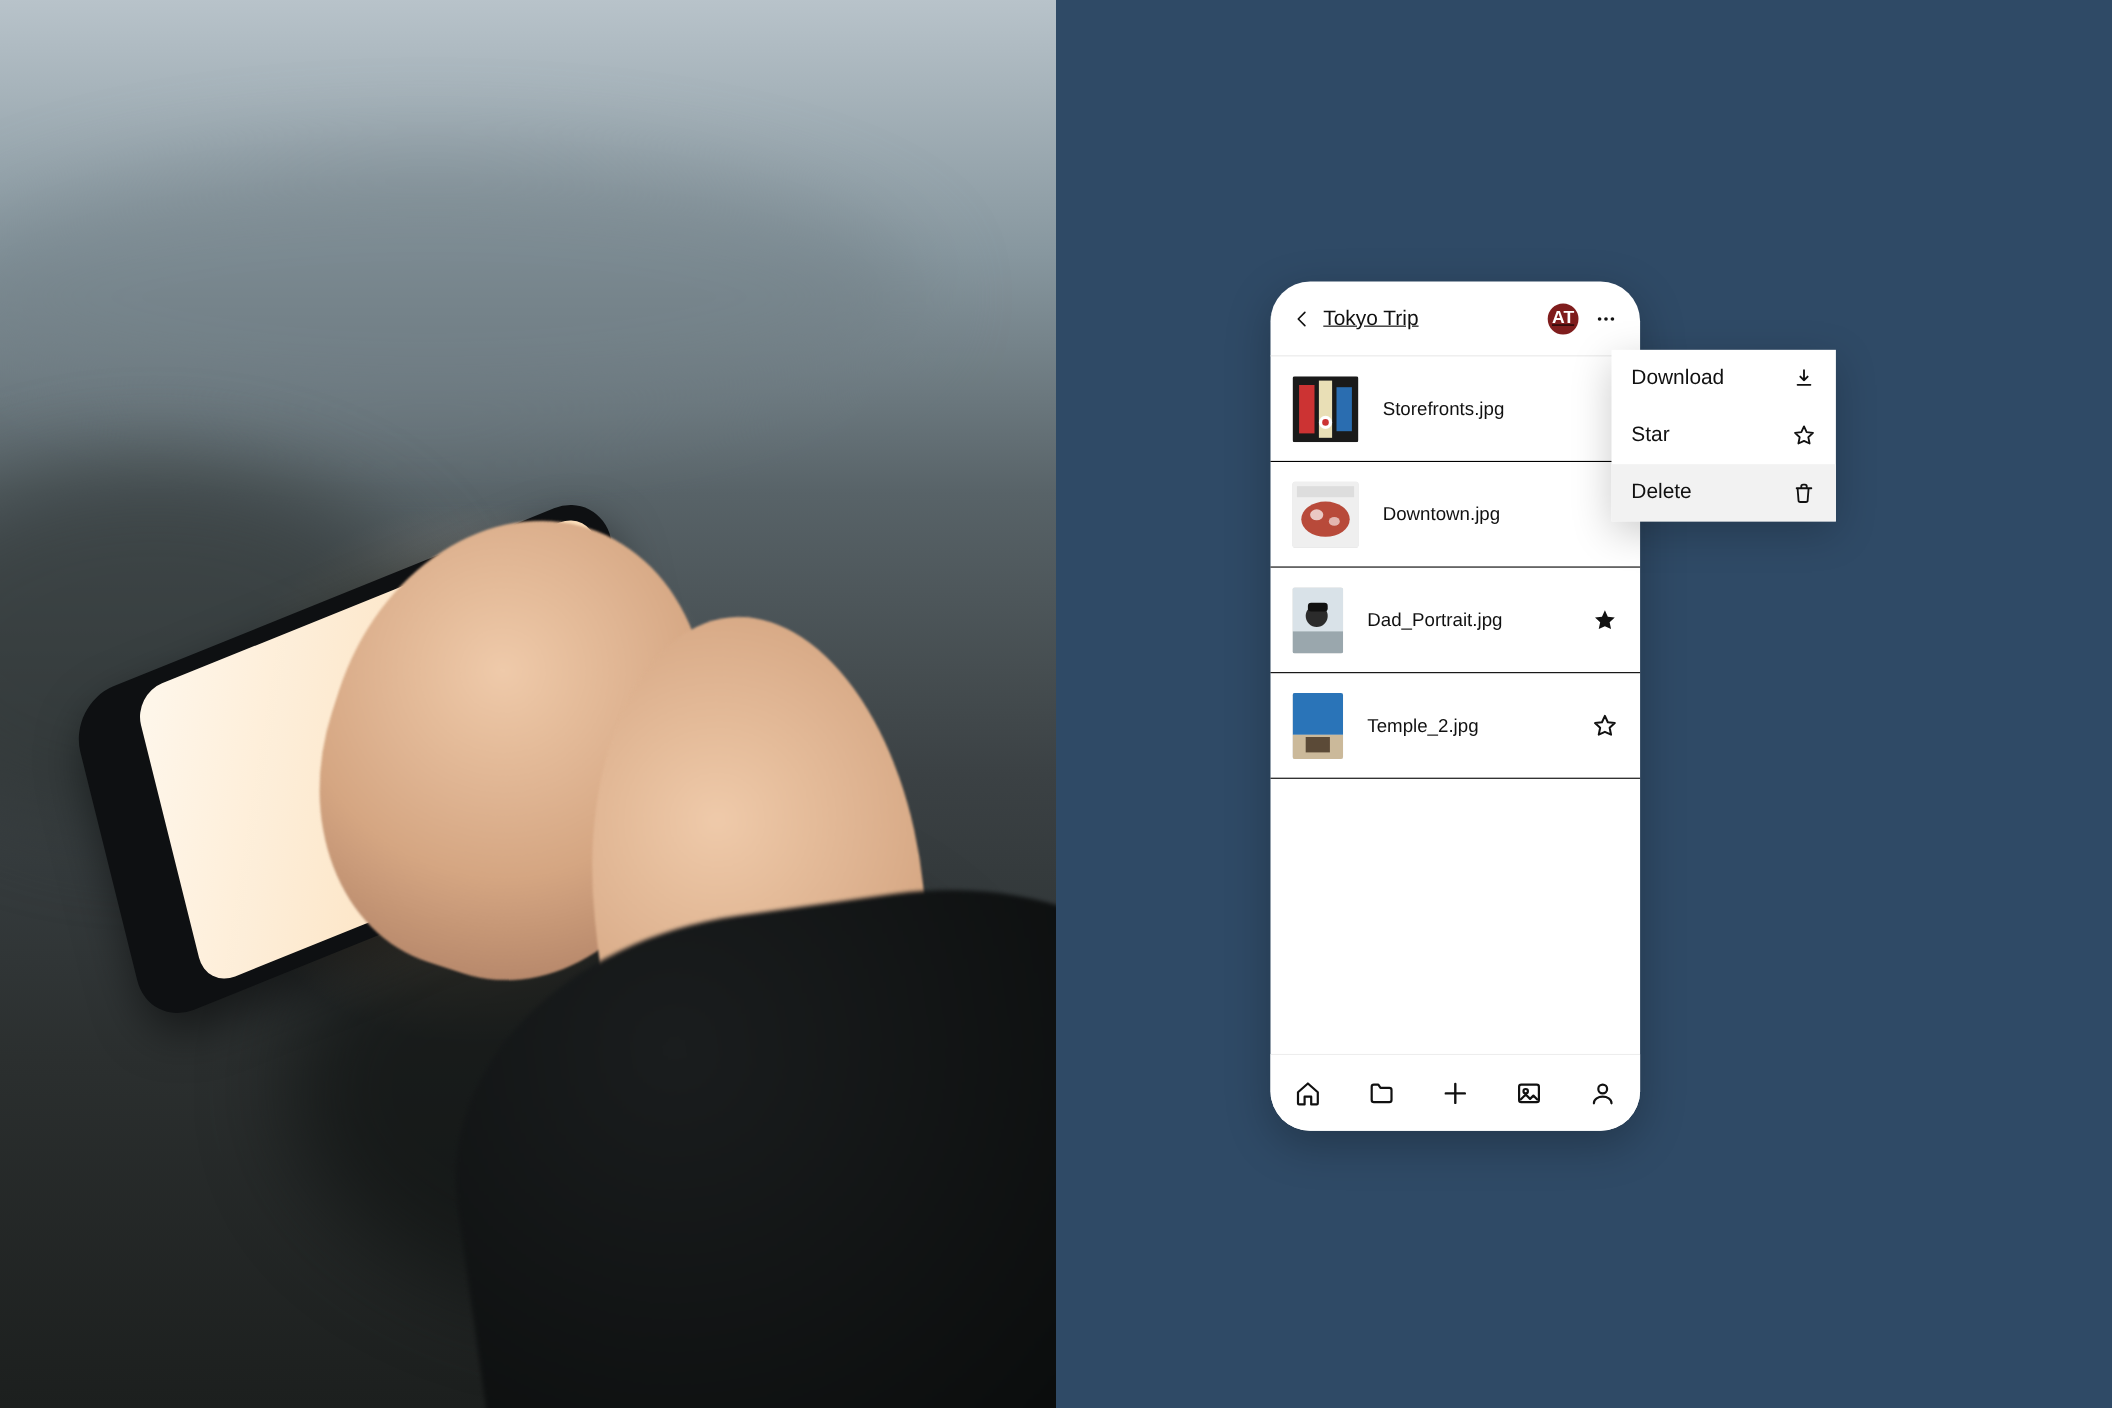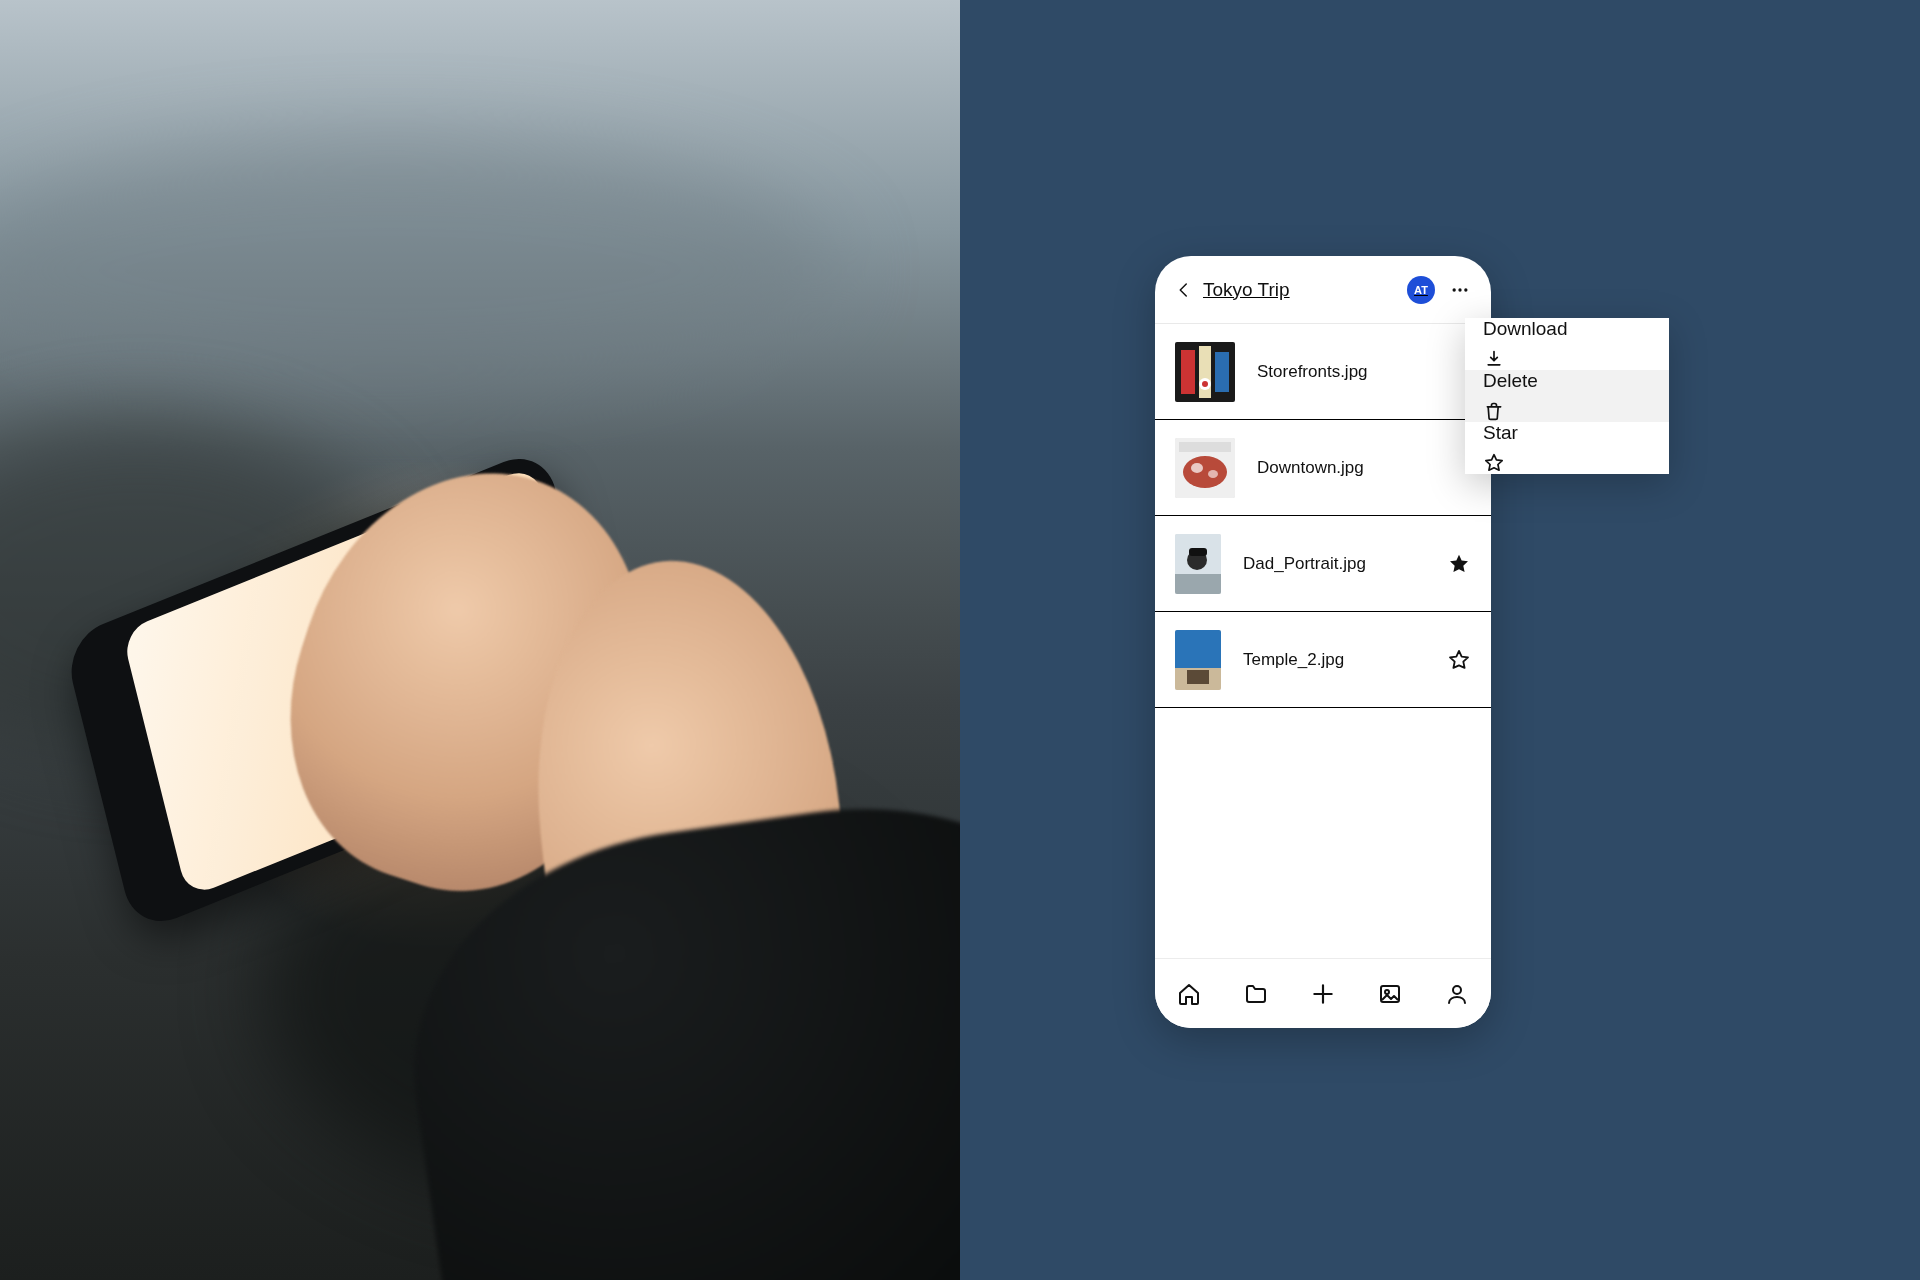--- a/index.html
+++ b/index.html
@@ -56,22 +56,22 @@
   }
 
   .header {
     height: 68px; display: flex; align-items: center; padding: 0 20px;
     border-bottom: 1px solid #e9e9e9;
     text-decoration: underline;
   }
   .back { width: 18px; height: 18px; display:flex; align-items:center; justify-content:center; cursor:pointer; }
   .title { font-size: 19px; font-weight: 400; margin-left: 10px; flex: 1; color:#111; }
   .avatar {
-    width: 28px; height: 28px; border-radius: 50%; background: #1d4ed8;
-    color: #fff; font-size: 11px; font-weight: 600; display:flex; align-items:center; justify-content:center;
+    width: 28px; height: 28px; border-radius: 50%; background: #7f1d1d;
+    color: #fff; font-size: 16px; font-weight: 600; display:flex; align-items:center; justify-content:center;
     margin-right: 14px; cursor:pointer;
   }
   .kebab { width: 22px; height: 22px; display:flex; align-items:center; justify-content:center; cursor:pointer; }
 
   .list { }
   .row {
     height: 96px; display: flex; align-items: center; padding: 0 20px;
     border-bottom: 1px solid #000000; cursor: pointer;
   }
   .thumb {
@@ -89,22 +89,22 @@
     border-bottom-left-radius: 36px; border-bottom-right-radius: 36px;
   }
   .tab { width: 28px; height: 28px; display:flex; align-items:center; justify-content:center; cursor:pointer; }
 
   
   .menu {
     position: absolute; left: 505px; top: 318px; width: 204px;
     background: #fff; box-shadow: 0 10px 36px rgba(0,0,0,.22);
   }
   .menu-item {
-    height: 52px; display:flex; align-items:flex-start; justify-content:space-between;
-    padding: 0 18px; font-size: 19px; color:#111; cursor:pointer;flex-direction:column;
+    height: 52px; display:flex; align-items:center; justify-content:space-between;
+    padding: 0 18px; font-size: 19px; color:#111; cursor:pointer;
   }
   .menu-item.hover { background: #f2f2f2; }
   .menu-item .mi-icon { width:22px; height:22px; display:flex; align-items:center; justify-content:center; }
 
   svg { display:block; }
 </style>
 </head>
 <body>
 
 <div class="canvas">
@@ -241,33 +241,33 @@
 
     <div class="menu">
       <div class="menu-item">
         <span>Download</span>
         <span class="mi-icon">
           <svg viewBox="0 0 24 24" width="20" height="20">
               <path d="M12 3v11m0 0l-4-4m4 4l4-4M5 19h14" fill="none" stroke="#111" stroke-width="2" stroke-linecap="round" stroke-linejoin="round"></path>
             </svg>
         </span>
       </div>
+      <div class="menu-item">
+        <span>Star</span>
+        <span class="mi-icon">
+          <svg viewBox="0 0 24 24" width="20" height="20">
+              <path d="M12 2l2.9 6.3 6.9.8-5.1 4.7 1.4 6.8L12 17.8 5.9 20.6l1.4-6.8L2.2 9.1l6.9-.8L12 2z" fill="none" stroke="#111" stroke-width="2" stroke-linejoin="round"></path>
+            </svg>
+        </span>
+      </div>
       <div class="menu-item hover">
         <span>Delete</span>
         <span class="mi-icon">
           <svg viewBox="0 0 24 24" width="20" height="20">
               <path d="M4 7h16M9 7V5a2 2 0 0 1 2-2h2a2 2 0 0 1 2 2v2m2 0l-1 13a2 2 0 0 1-2 2H8a2 2 0 0 1-2-2L5 7" fill="none" stroke="#111" stroke-width="2" stroke-linecap="round" stroke-linejoin="round"></path>
             </svg>
         </span>
       </div>
-      <div class="menu-item">
-        <span>Star</span>
-        <span class="mi-icon">
-          <svg viewBox="0 0 24 24" width="20" height="20">
-              <path d="M12 2l2.9 6.3 6.9.8-5.1 4.7 1.4 6.8L12 17.8 5.9 20.6l1.4-6.8L2.2 9.1l6.9-.8L12 2z" fill="none" stroke="#111" stroke-width="2" stroke-linejoin="round"></path>
-            </svg>
-        </span>
-      </div>
     </div>
 
   </div>
 
 </div>
 
 </body></html>

